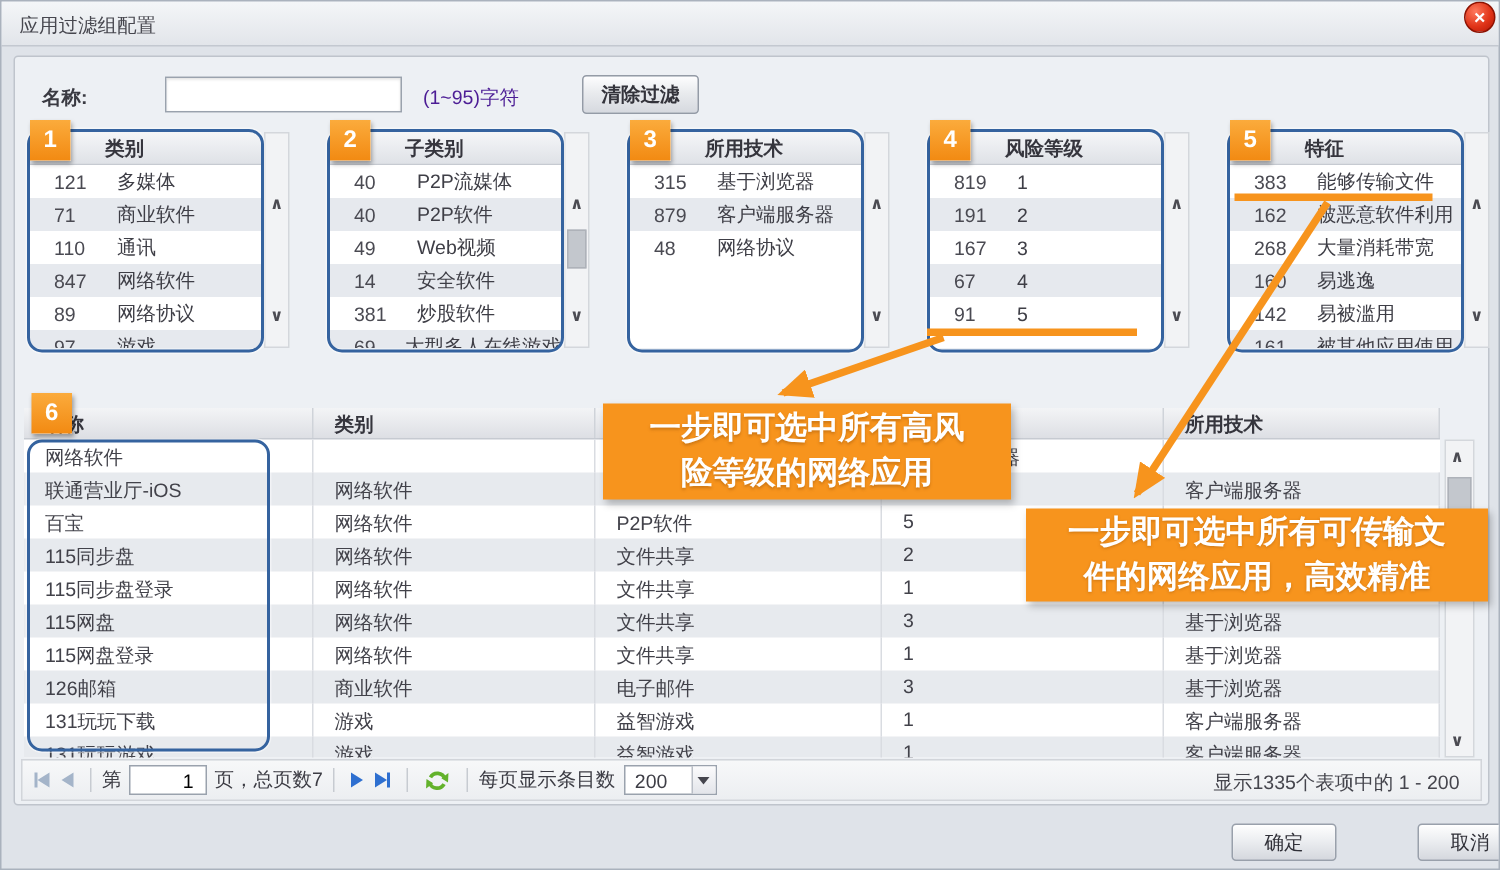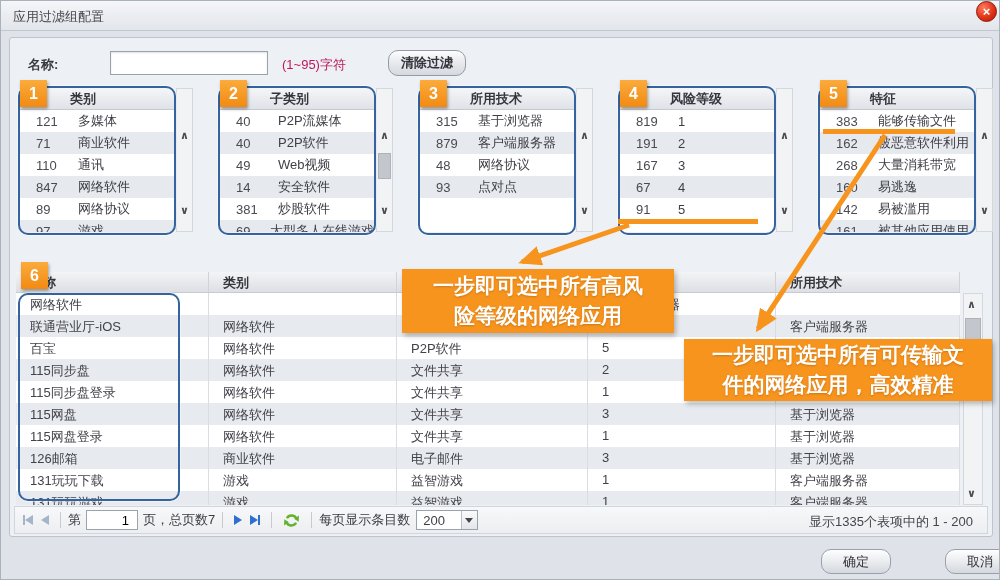--- a/index.html
+++ b/index.html
@@ -17,23 +17,23 @@
   #close-btn::before { content:"×"; }
 
   
   #content { position:absolute; left:8px; top:36px; width:984px; height:500px;
     background:#edf0f4; border:1px solid #bfc4cc; border-radius:3px; }
 
   
   .nrow-label { position:absolute; left:18px; top:18px; font-weight:bold; color:#3a3a42; }
   #name-input { position:absolute; left:100px; top:13px; width:158px; height:24px; background:#fff;
     border:1px solid #9aa2ad; box-shadow:inset 0 1px 2px rgba(0,0,0,.12); padding:0 6px; font-size:13px; }
-  .nrow-hint { position:absolute; left:272px; top:18px; color:#be185d; }
+  .nrow-hint { position:absolute; left:272px; top:18px; color:#4c1d95; }
   #clear-filter-btn { position:absolute; left:378px; top:12px; height:26px; padding:0 12px;
-    background:linear-gradient(#fdfdfe,#e9ebee 45%,#d6d9df); border:1px solid #949ba6; border-radius:10px;
+    background:linear-gradient(#fdfdfe,#e9ebee 45%,#d6d9df); border:1px solid #949ba6; border-radius:3px;
     font-size:13px; font-weight:bold; color:#33333b; cursor:pointer; }
 
   
   .plist { position:absolute; top:50px; width:154px; height:144px; overflow:hidden; background:#fff; }
   .phead { height:22px; background:linear-gradient(#f5f6f8,#dfe2e7); border-bottom:1px solid #c6cad1;
     font-weight:bold; color:#35353d; display:flex; align-items:center; }
   .phead span { padding-left:50px; }
   .prow { height:22px; display:flex; align-items:center;padding-left:8px; }
   .prow.alt { background:#e6e9ee; }
   .prow .c0 { width:42px; padding-left:8px; color:#4a4a52; }
@@ -91,21 +91,21 @@
   .pg-txt { color:#3c3c44; }
   #perpage-select { display:flex; align-items:center; height:20px; background:#fff; border:1px solid #9aa2ad; margin-left:6px; cursor:pointer;gap:8px; }
   #perpage-select .val { padding:0 8px 0 6px; }
   #perpage-select .drop { width:16px; height:18px; border-left:1px solid #b9bec6; background:linear-gradient(#fbfbfc,#e3e5ea);
     display:flex; align-items:center; justify-content:center; }
   .tri-d { width:0; height:0; border-left:4px solid transparent; border-right:4px solid transparent; border-top:5px solid #45454d; }
   #page-summary { position:absolute; right:14px; top:6px; color:#45454d; }
 
   
   .foot-btn { position:absolute; top:548px; width:70px; height:25px;
-    background:linear-gradient(#fefefe,#eceef1 45%,#d5d8de); border:1px solid #99a0ab; border-radius:10px;
+    background:linear-gradient(#fefefe,#eceef1 45%,#d5d8de); border:1px solid #99a0ab; border-radius:3px;
     font-size:13px; color:#2f2f37; text-align:center; line-height:23px; cursor:pointer; box-shadow:0 1px 1px rgba(255,255,255,.8) inset; }
   #ok-btn { left:820px; } #cancel-btn { left:944px; }
 </style>
 </head>
 <body>
 
 <div id="dialog">
 
   <div id="titlebar">
     <div class="t">应用过滤组配置</div>
@@ -201,24 +201,20 @@
             <span class="c0">315</span>
             <span class="c1">基于浏览器</span>
           </div>
           <div class="prow alt">
             <span class="c0">879</span>
             <span class="c1">客户端服务器</span>
           </div>
           <div class="prow">
             <span class="c0">48</span>
             <span class="c1">网络协议</span>
-          </div>
-          <div class="prow alt">
-            <span class="c0">93</span>
-            <span class="c1">点对点</span>
           </div>
         </div>
     </div>
     <div class="pscroll" style="left:566px">
       <div class="sb-up"></div>
       <div class="sb-down"></div>
     </div>
 
     <div class="plist" style="left:610px">
       <div class="phead">

